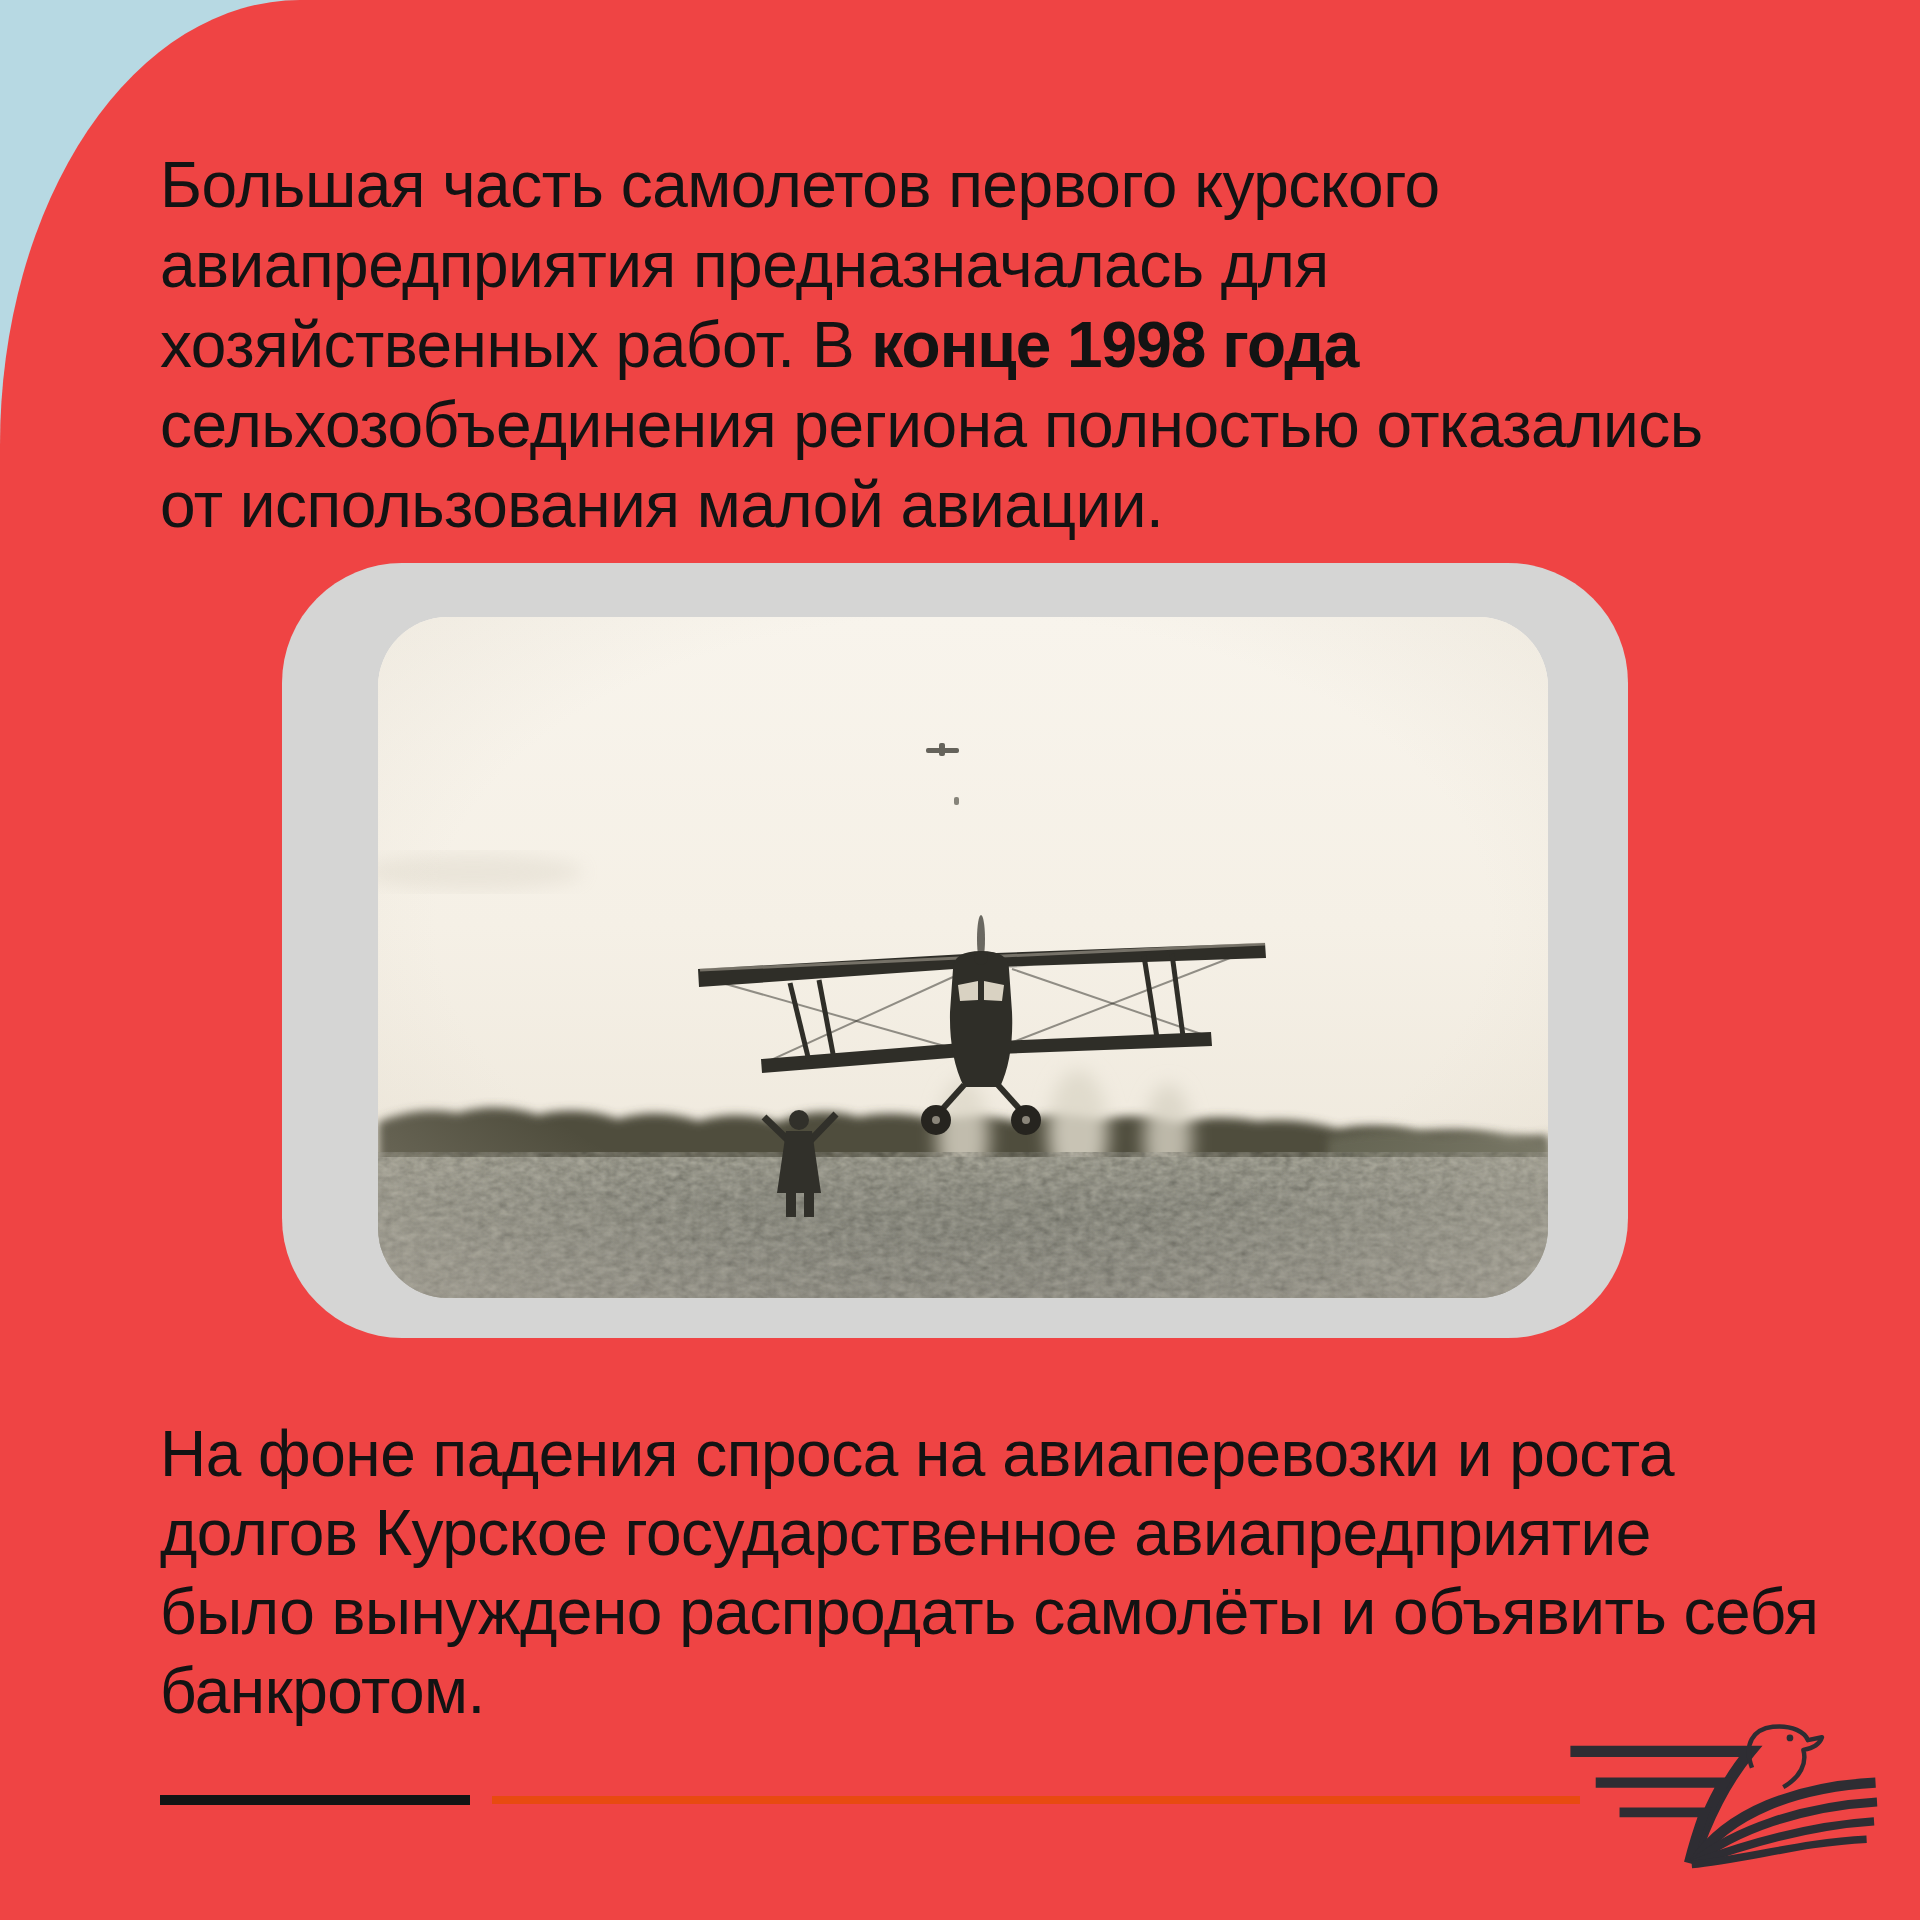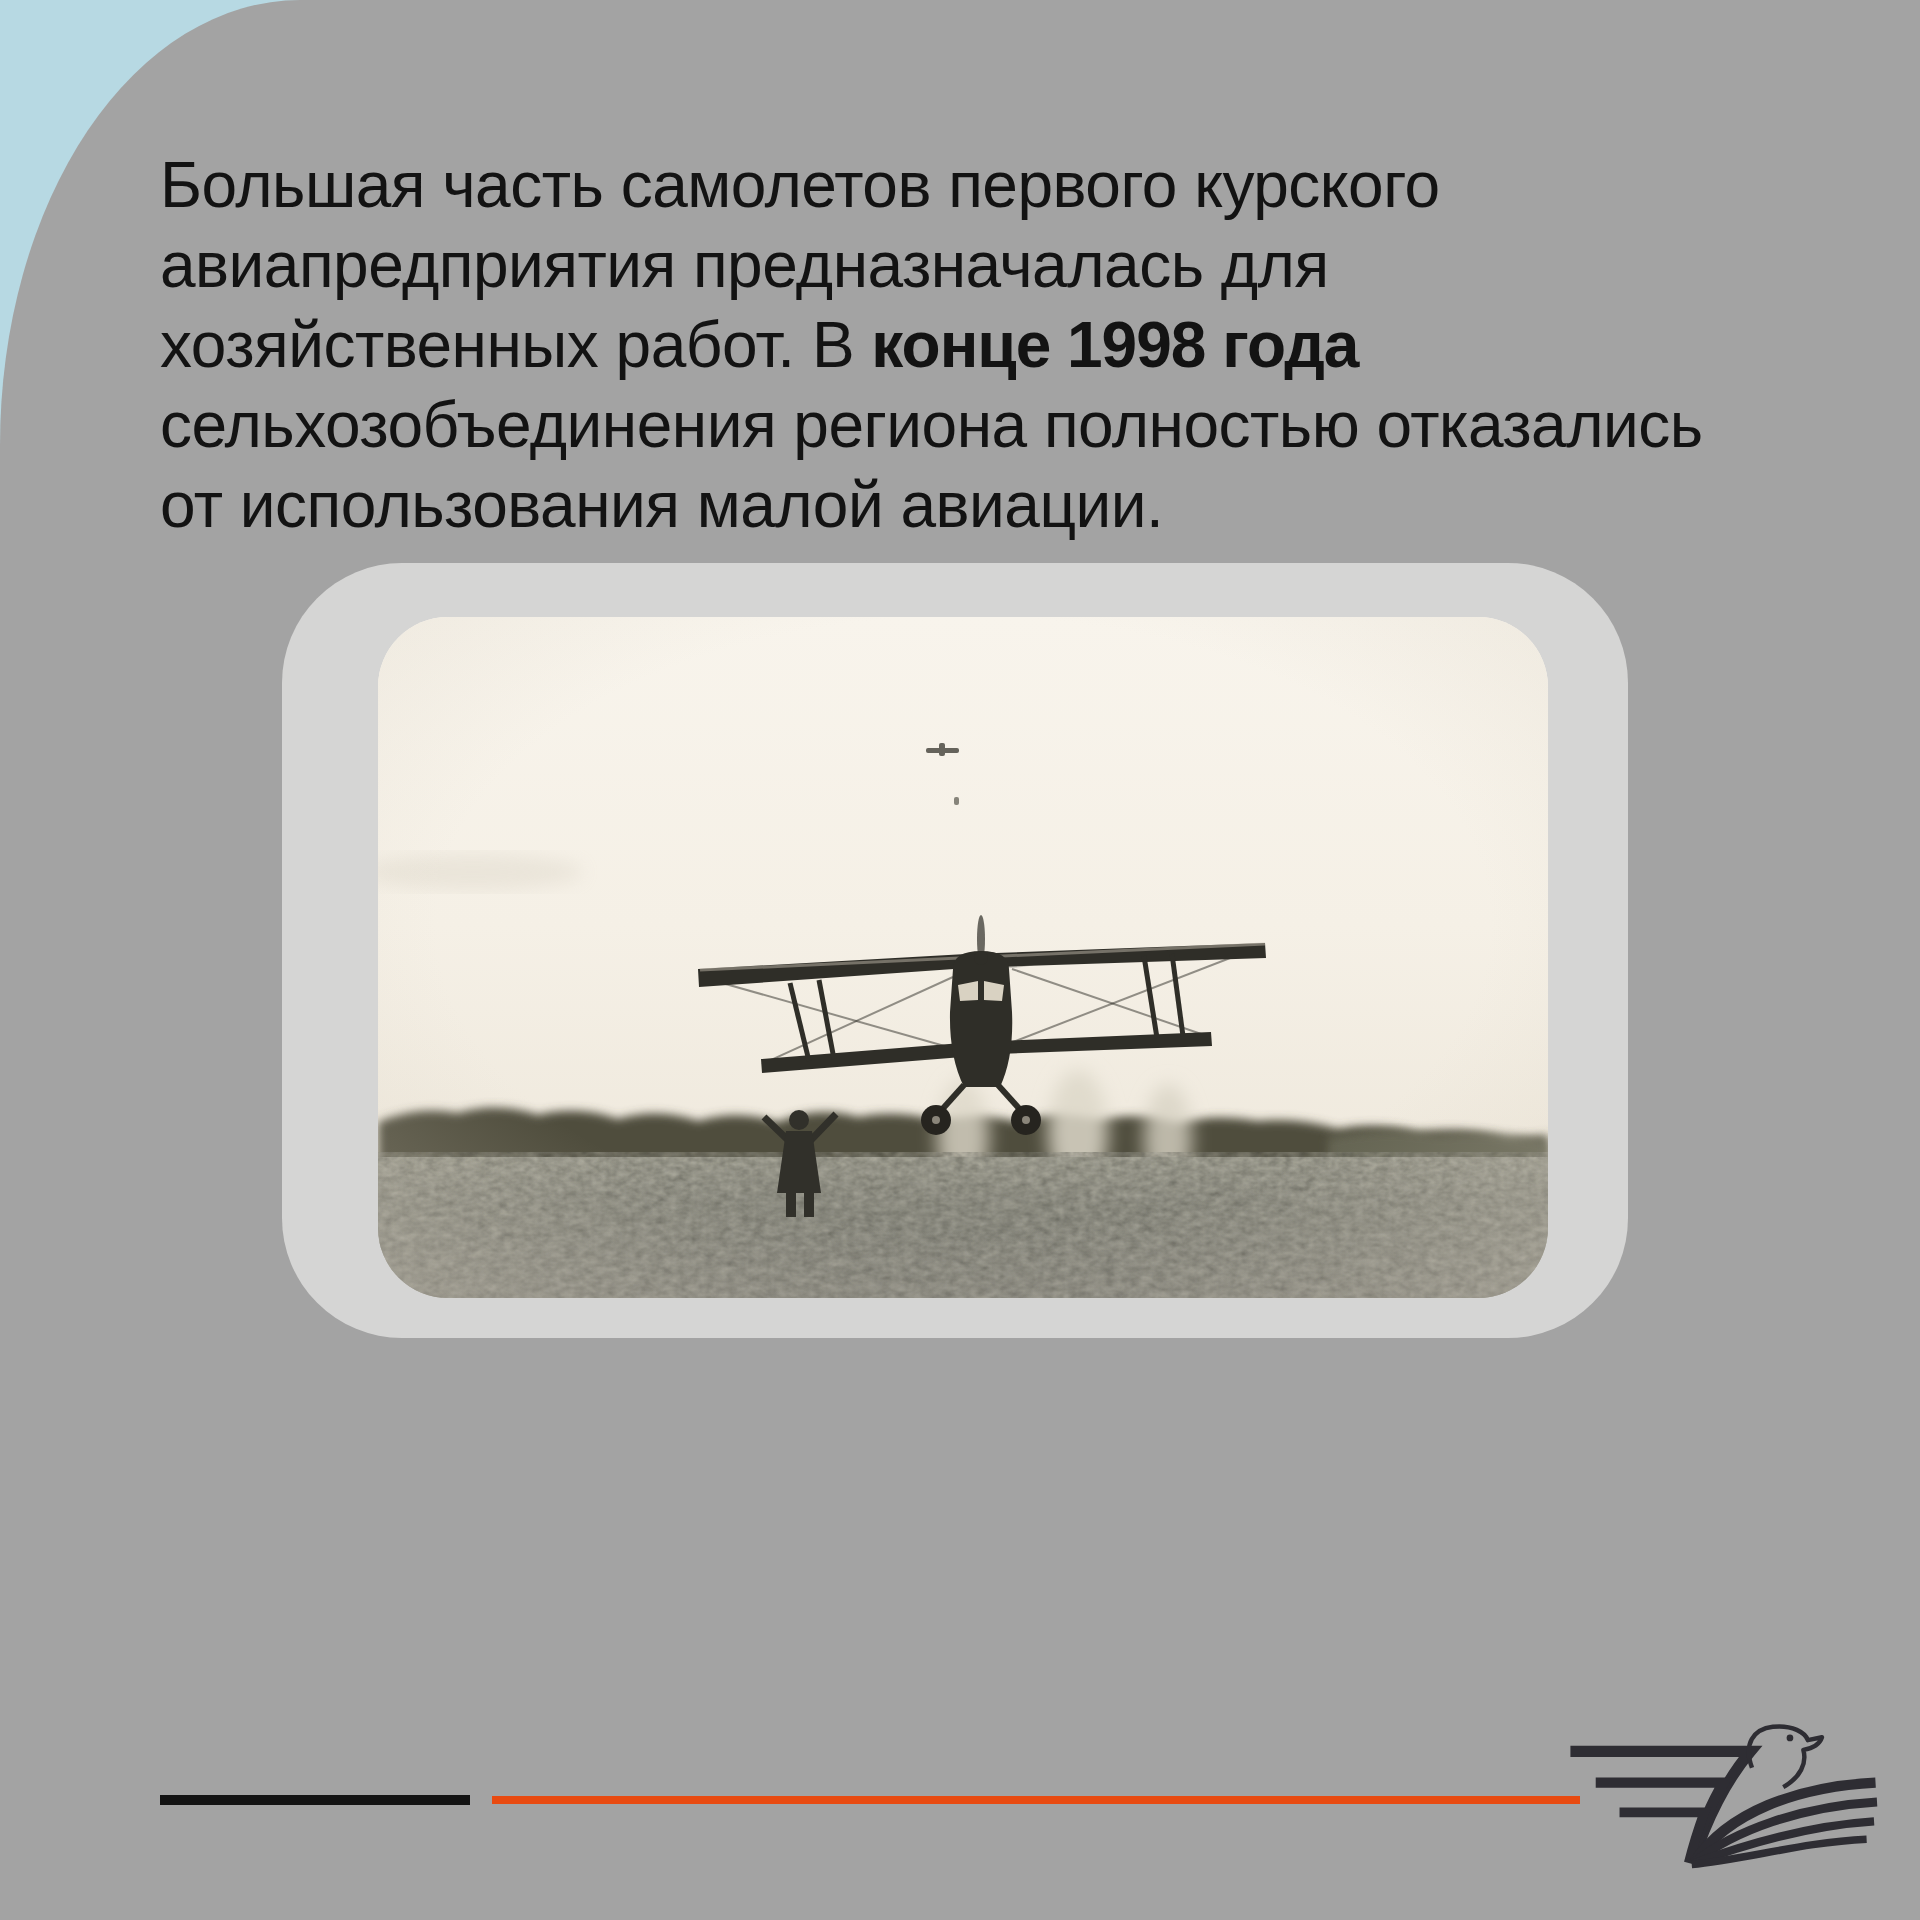--- a/index.html
+++ b/index.html
@@ -3,21 +3,21 @@
 <meta charset="utf-8">
 <style>
   html,body{margin:0;padding:0;background:#b7d9e3;}
   .canvas{
     position:relative;width:1920px;height:1920px;overflow:hidden;
     background:#b7d9e3;
     font-family:"Liberation Sans", sans-serif;
     -webkit-font-smoothing:antialiased;
   }
   .card{
-    position:absolute;inset:0;background:#a3a3a3;
+    position:absolute;inset:0;background:#ef4444;
     border-top-left-radius:300px 445px;
   }
   .para{
     position:absolute;left:160px;margin:0;
     font-size:64px;line-height:80px;color:#131313;
     letter-spacing:-0.5px;font-weight:400;
   }
   .para-top{top:145px;width:1620px;}
   .para-bottom{top:1415px;width:1660px;line-height:79px;}
   .para b{font-weight:700;letter-spacing:-1px;}
@@ -136,20 +136,21 @@
             <circle cx="648" cy="503" r="15" fill="#26241f"></circle>
             <circle cx="558" cy="503" r="4" fill="#8a857a"></circle>
             <circle cx="648" cy="503" r="4" fill="#8a857a"></circle>
           </g>
 
           <rect x="0" y="0" width="1170" height="681" fill="url(#vig)"></rect>
         </svg>
       </div>
     </div>
 
+    <p class="para para-bottom">На фоне падения спроса на авиаперевозки и роста долгов Курское государственное авиапредприятие было вынуждено распродать самолёты и объявить себя банкротом.</p>
 
     <div class="footer-line line-black"></div>
     <div class="footer-line line-orange"></div>
 
     <svg class="logo" viewBox="0 0 430 200">
       <g stroke="#2e2d33" fill="none">
         <path d="M14 40 H256 C224 78 196 132 179 188" stroke-width="15"></path>
         <path d="M48 82 H220 C201 112 187 150 176 189" stroke-width="14"></path>
         <path d="M80 122 H194 C186 144 179 166 173 190" stroke-width="13"></path>
         <path d="M180 189 C226 122 316 88 424 82" stroke-width="14"></path>

